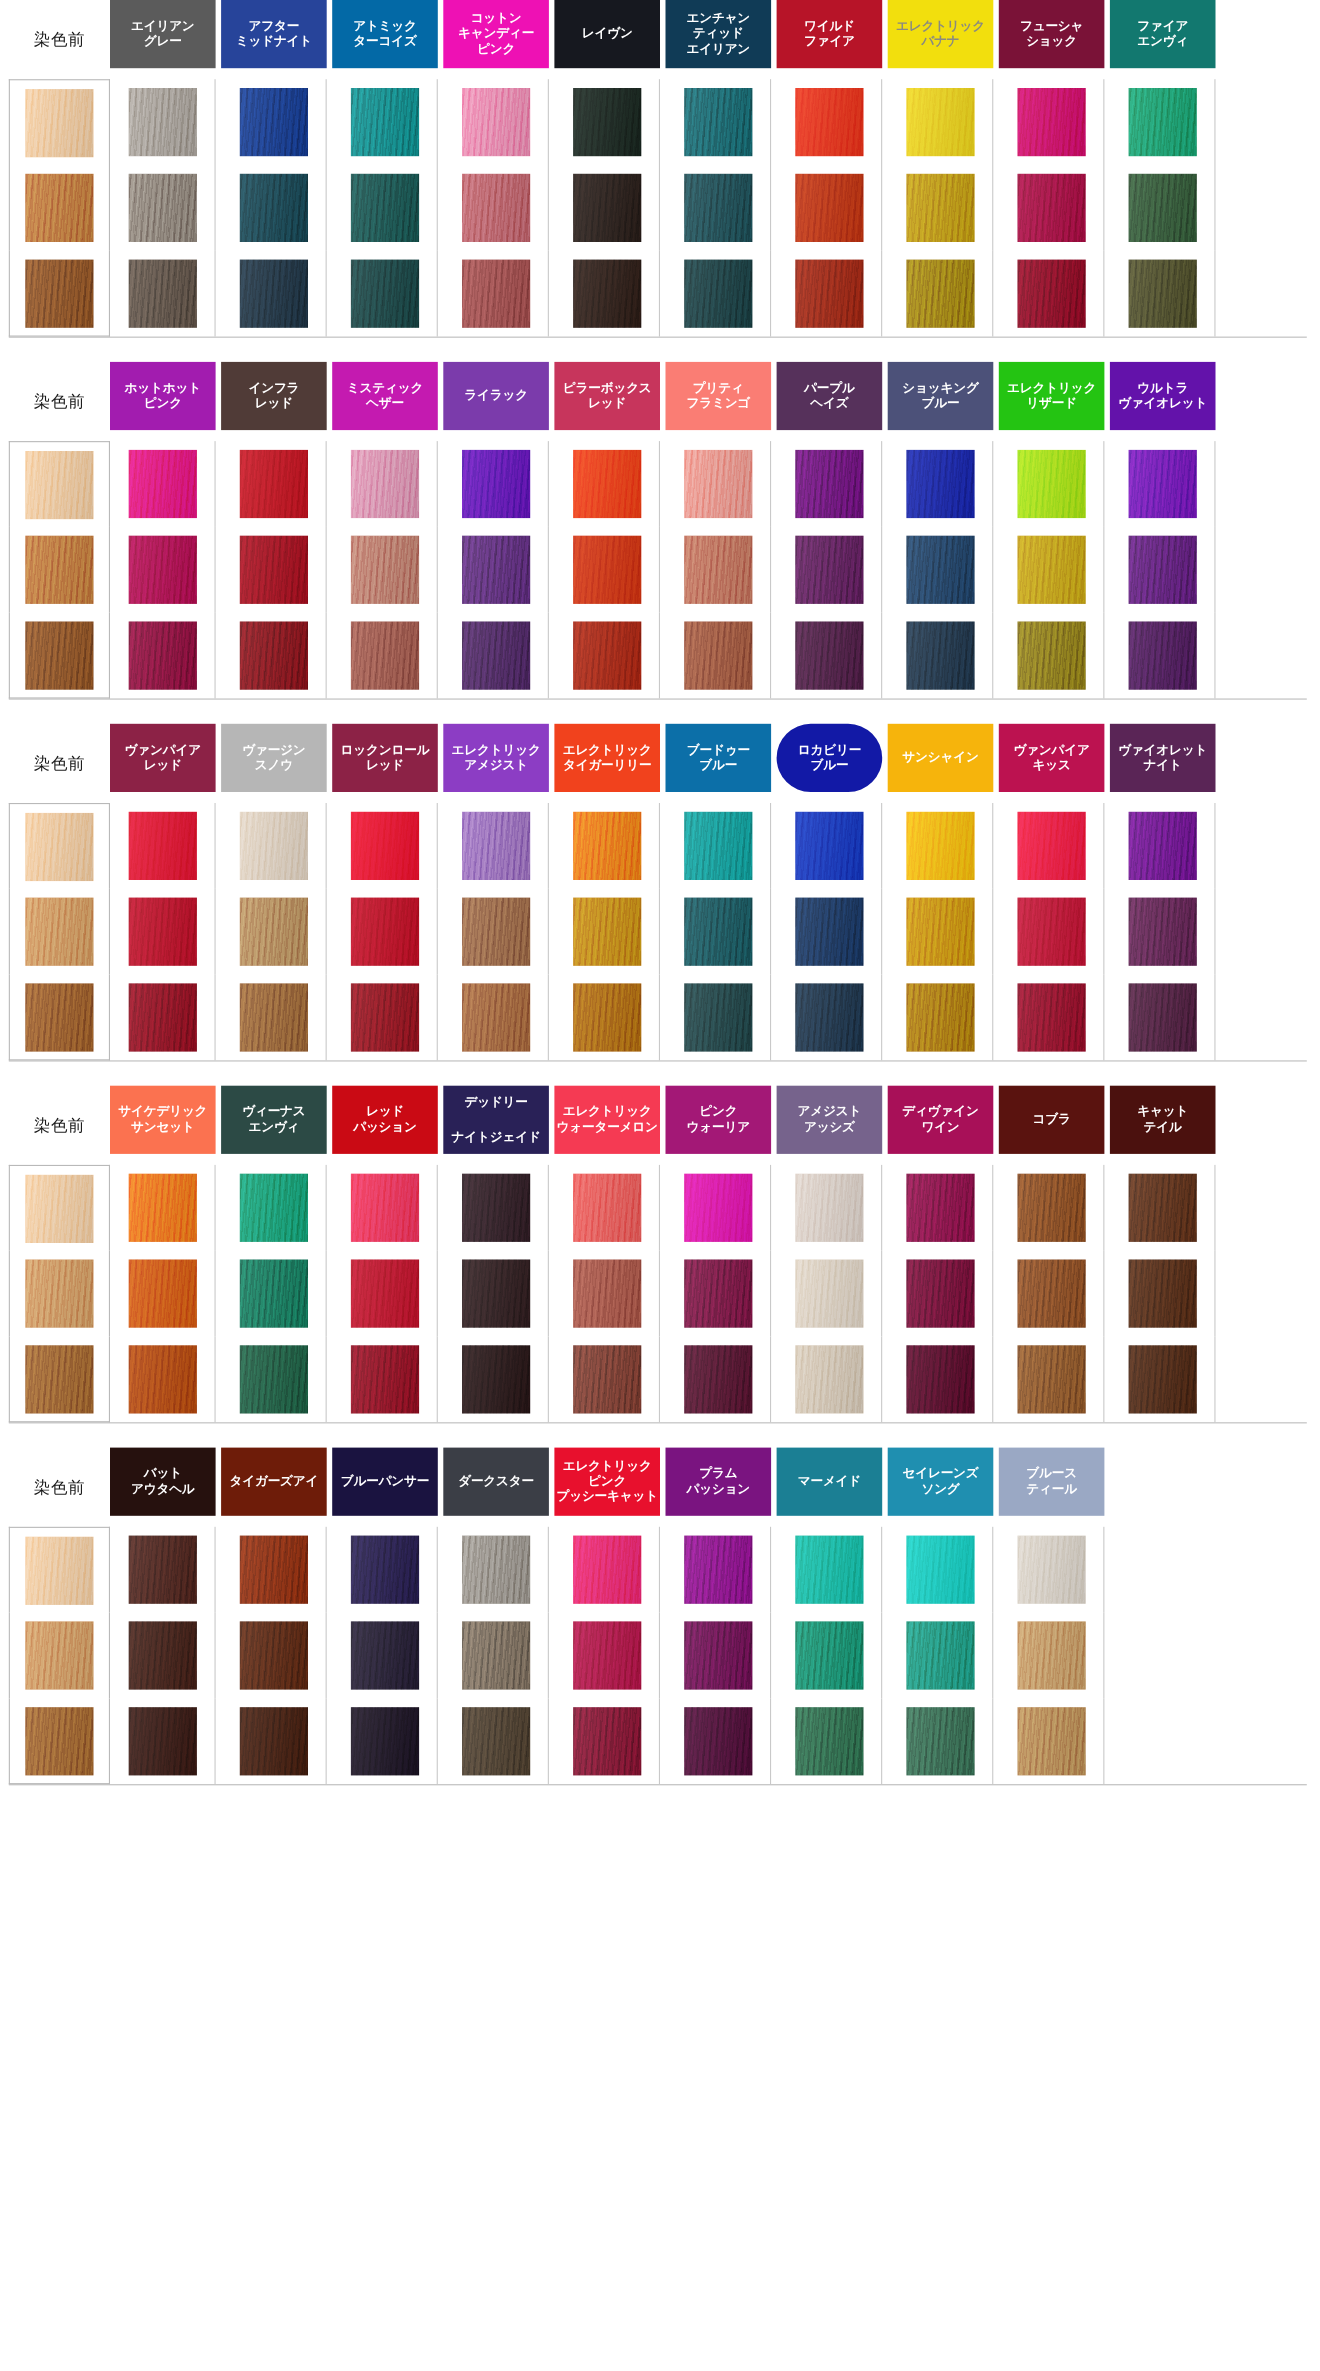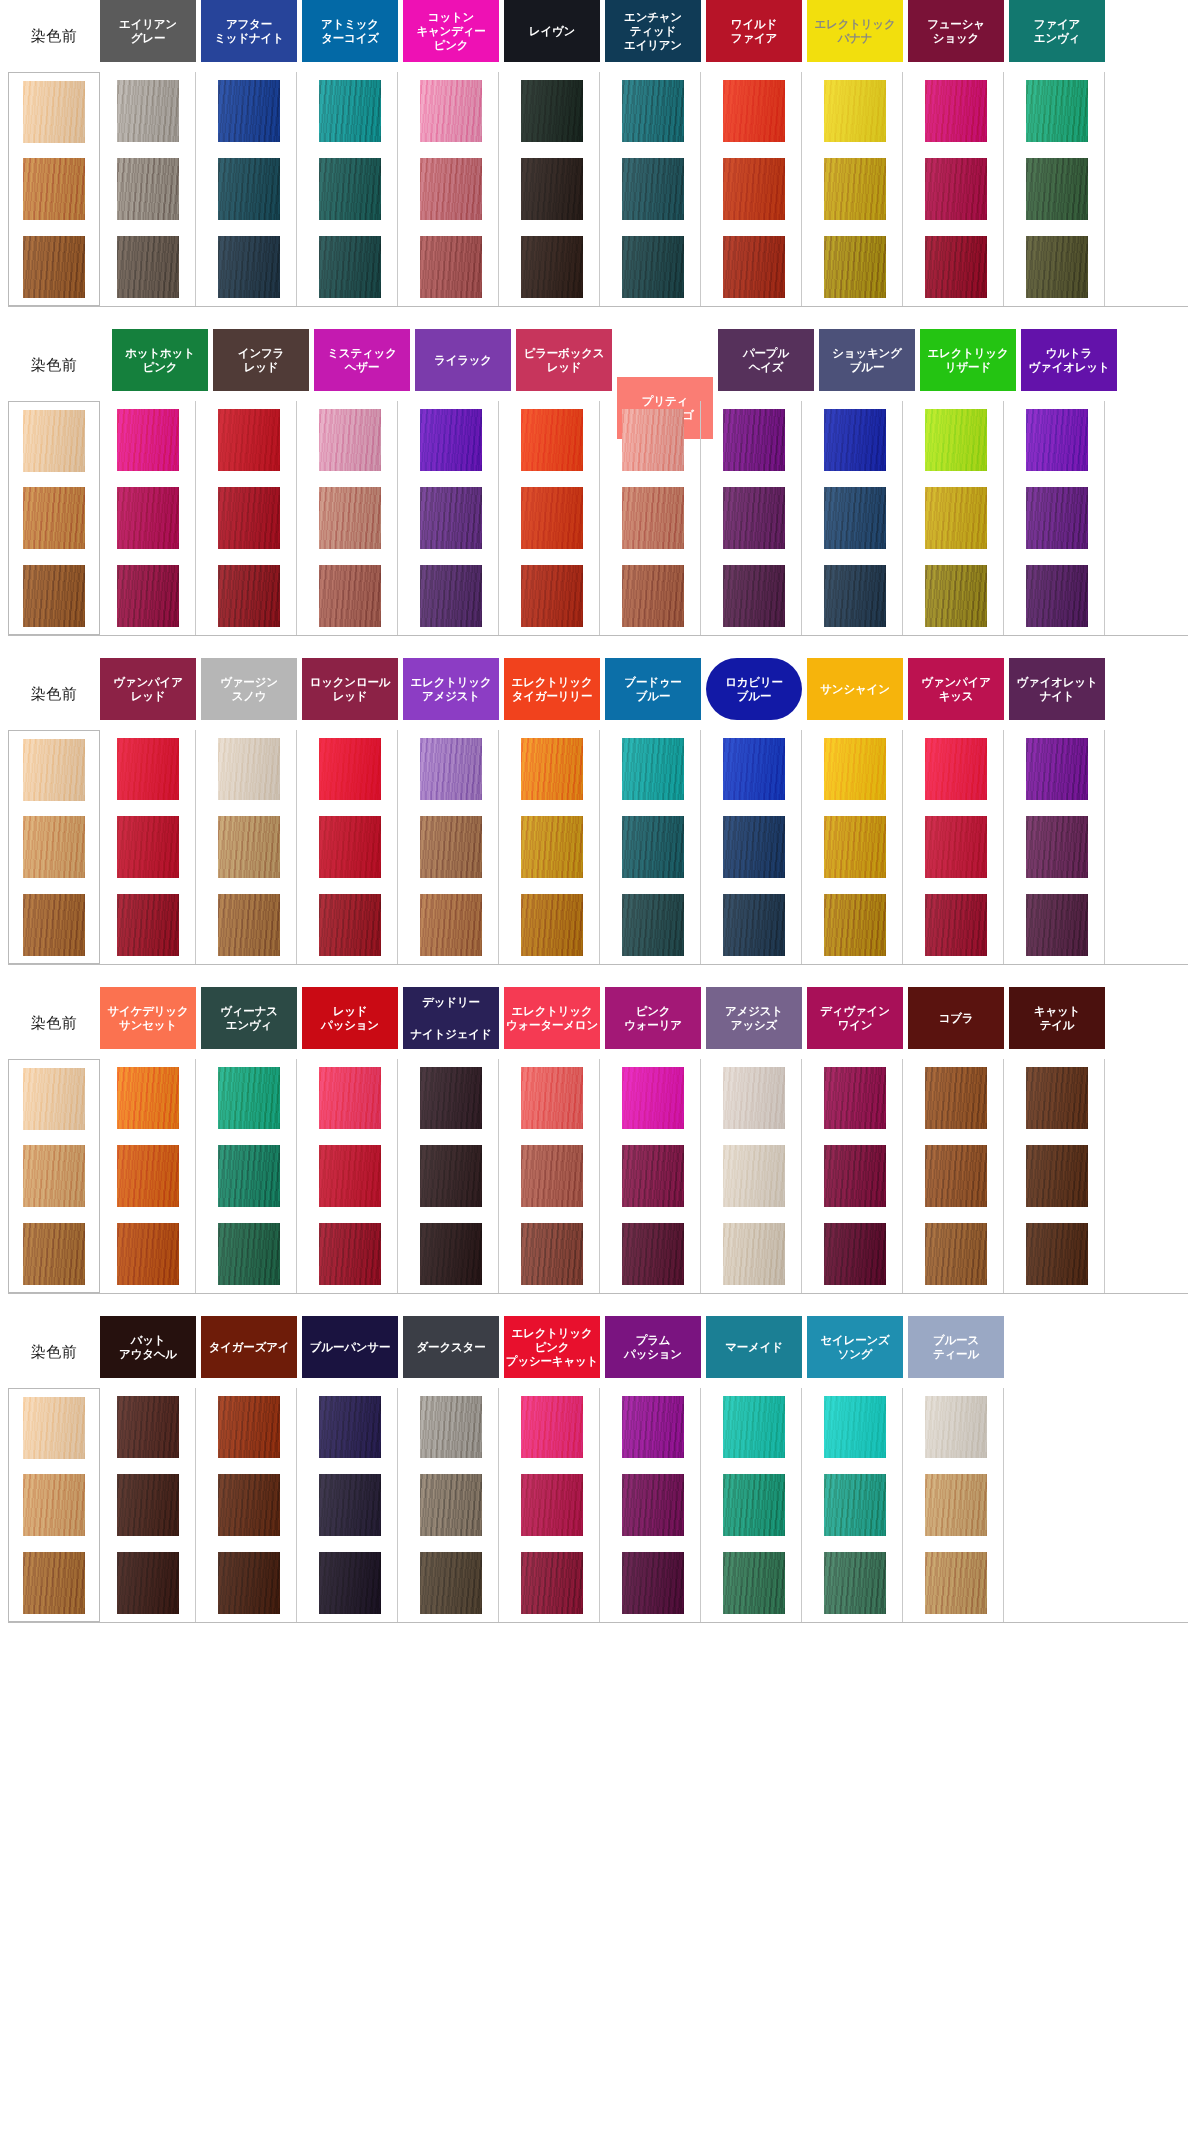--- a/index.html
+++ b/index.html
@@ -288,40 +288,40 @@
           <div class="sw-cell">
             <div class="swatch" style="background: rgb(74, 74, 38);"></div>
           </div>
         </div>
         <div class="sec-bottom-line"></div>
         <div class="sec-gap"></div>
       </div>
       <div class="section">
         <div class="hdr-row">
           <div class="hdr-first">染色前</div>
-          <div class="hdr-cell" style="background: #15803d; color: rgb(255, 255, 255); margin-left: 12px;">
+          <div class="hdr-cell" style="background: #a21caf; color: rgb(255, 255, 255);">
             <span>ホットホット</span>
             <span>ピンク</span>
           </div>
           <div class="hdr-cell" style="background: rgb(80, 59, 55); color: rgb(255, 255, 255);">
             <span>インフラ</span>
             <span>レッド</span>
           </div>
           <div class="hdr-cell" style="background: rgb(196, 26, 176); color: rgb(255, 255, 255);">
             <span>ミスティック</span>
             <span>ヘザー</span>
           </div>
           <div class="hdr-cell" style="background: rgb(123, 59, 171); color: rgb(255, 255, 255);">
             <span>ライラック</span>
           </div>
           <div class="hdr-cell" style="background: rgb(199, 53, 92); color: rgb(255, 255, 255);">
             <span>ピラーボックス</span>
             <span>レッド</span>
           </div>
-          <div class="hdr-cell" style="background: rgb(250, 125, 116); color: rgb(255, 255, 255); margin-top: 48px;">
+          <div class="hdr-cell" style="background: rgb(250, 125, 116); color: rgb(255, 255, 255);">
             <span>プリティ</span>
             <span>フラミンゴ</span>
           </div>
           <div class="hdr-cell" style="background: rgb(86, 49, 91); color: rgb(255, 255, 255);">
             <span>パープル</span>
             <span>ヘイズ</span>
           </div>
           <div class="hdr-cell" style="background: rgb(76, 81, 121); color: rgb(255, 255, 255);">
             <span>ショッキング</span>
             <span>ブルー</span>

